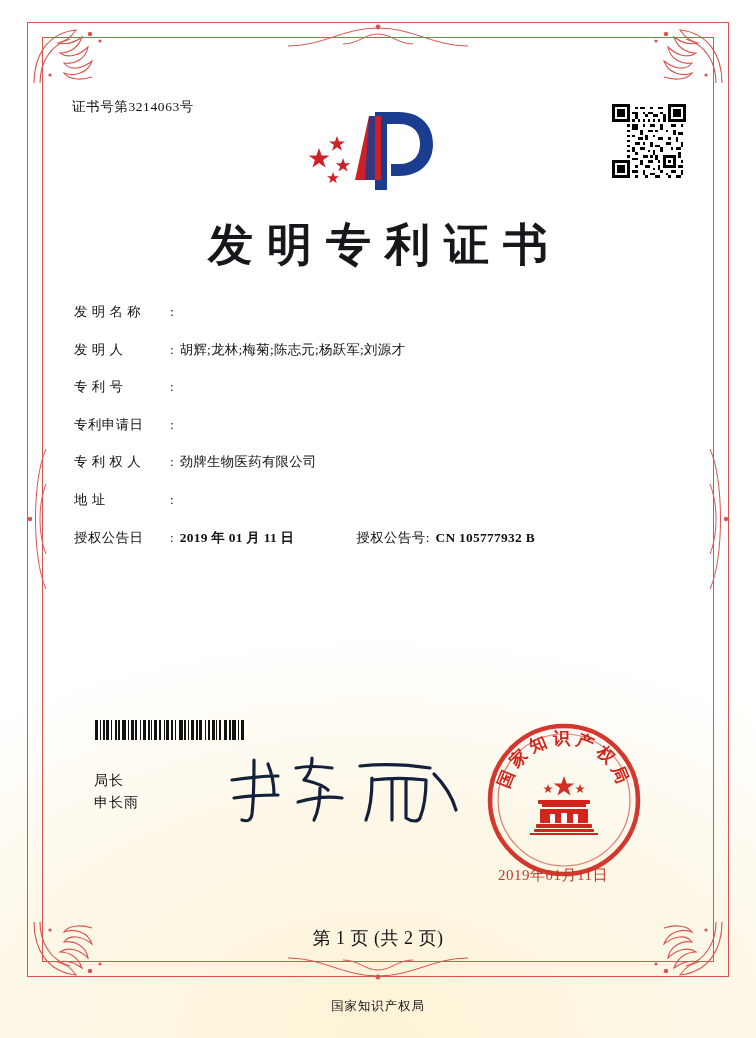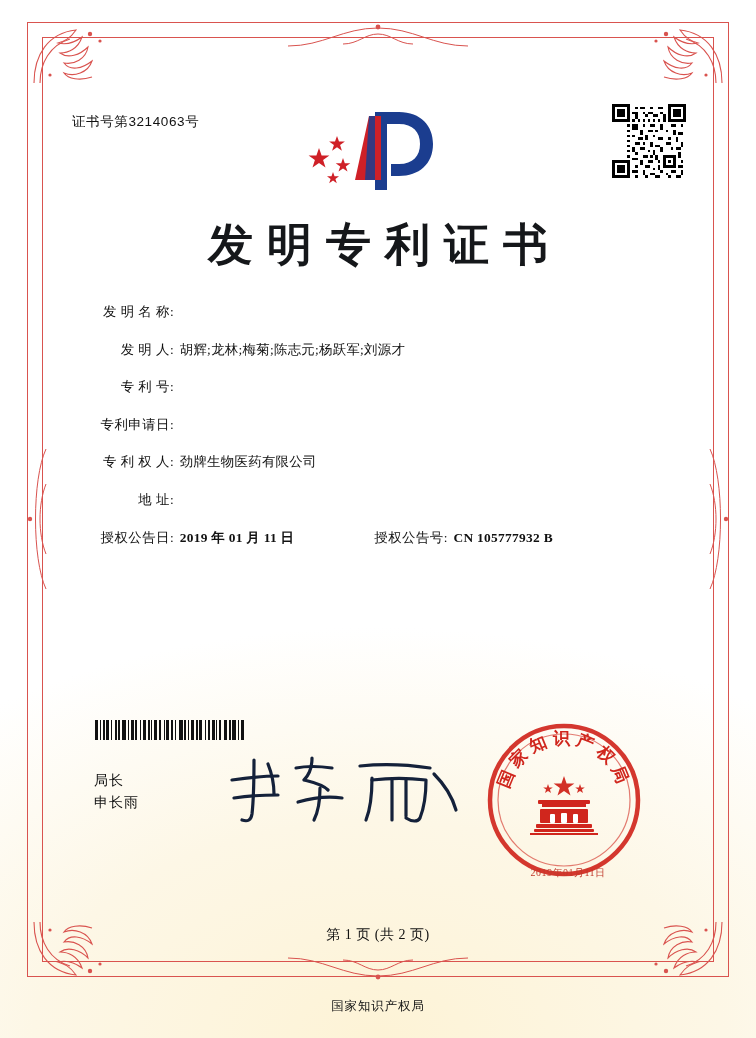--- a/index.html
+++ b/index.html
@@ -87,25 +87,25 @@
     position: absolute;
     left: 60px;
     top: 60px;
     width: 636px;
     height: 890px;
   }
 
   .cert-no {
     position: absolute;
     left: 12px;
-    top: 53px;
+    top: 38px;
     font-size: 13.5px;
     letter-spacing: 0.6px;
     color: #111;
-    font-family: Liberation Sans, sans-serif;
+    font-family: Liberation Serif, serif;
   }
 
   
   .qr {
     position: absolute;
     right: 10px;
     top: 44px;
     width: 74px;
     height: 74px;
   }
@@ -147,35 +147,34 @@
   .field-row {
     display: flex;
     align-items: baseline;
     margin-bottom: 17.5px;
   }
   .field-label {
     width: 96px;
     flex: 0 0 96px;
     letter-spacing: 0.5px;
     white-space: nowrap;
-    text-align: right;
   }
   .field-colon {
     flex: 0 0 auto;
     padding-right: 6px;
   }
   .field-value {
     flex: 1 1 auto;
     letter-spacing: 0.3px;
   }
   .field-value.small { font-size: 13px; }
 
   .field-row.dual .field-value { flex: 0 0 auto; font-weight: bold; }
   .dual-second-label {
-    margin-left: 80px;
+    margin-left: 62px;
     letter-spacing: 0.5px;
   }
 
   
   .paragraphs {
     position: absolute;
     top: 455px;
     left: 14px;
     width: 614px;
     font-size: 12.8px;
@@ -230,36 +229,36 @@
     position: absolute;
     right: 52px;
     top: 660px;
     width: 160px;
     height: 160px;
   }
   .seal svg { width: 100%; height: 100%; display:block; }
 
   .seal-date {
     position: absolute;
-    right: 48px;
+    right: 63px;
     top: 806px;
     width: 160px;
     text-align: center;
-    font-size: 10px;
+    font-size: 15px;
     color: #c0392b;
     letter-spacing: 0.5px;
   }
 
   .page-no {
     position: absolute;
     left: 0;
     top: 866px;
     width: 100%;
     text-align: center;
-    font-size: 14px;
+    font-size: 18px;
     color: #111;
     letter-spacing: 0.5px;
   }
 
   .footnote {
     position: absolute;
     left: 0;
     top: 998px;
     width: 756px;
     text-align: center;

